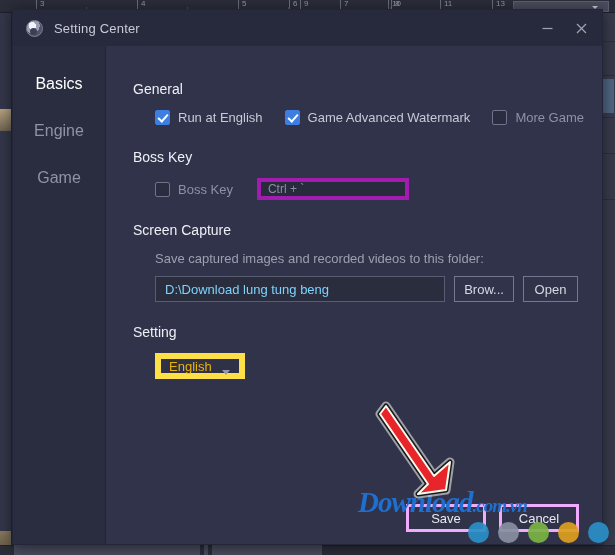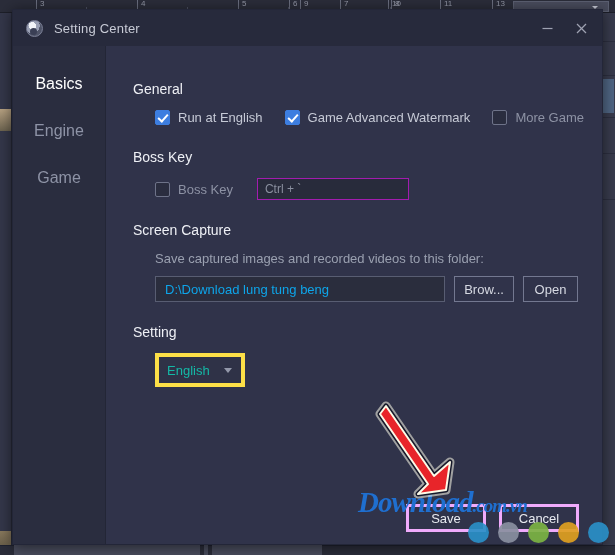--- a/index.html
+++ b/index.html
@@ -204,41 +204,41 @@
     white-space: nowrap;
   }
   .chk-label.dim { color: #8d92a4; }
 
   
   .bosskey-row { display: flex; align-items: center; padding-left: 22px; }
   .hotkey-input {
     margin-left: 24px;
     width: 152px; height: 22px;
     background: #282b3b;
-    border: 1px solid #a21caf;
+    border: 4px solid #a21caf;
     color: #8a8f9f;
     font-size: 12px;
     padding: 0 7px;
     display: flex; align-items: center;
     font-family: "Liberation Sans", sans-serif;
   }
 
   
   .cap-hint {
     padding-left: 22px;
     font-size: 13px;
     color: #9aa0b0;
     margin-bottom: 10px;
   }
   .cap-row { display: flex; align-items: center; padding-left: 22px; }
   .path-input {
     width: 303px; height: 26px;
     background: #2a2d3d;
     border: 1px solid #585d72;
-    color: #0ea5e9;
+    color: #7dd3fc;
     font-size: 13px;
     padding: 0 9px;
     display: flex; align-items: center;
     overflow: hidden; white-space: nowrap;
   }
   .mini-btn {
     height: 26px;
     min-width: 55px;
     margin-left: 9px;
     background: transparent;
@@ -246,24 +246,24 @@
     color: #d6d9e2;
     font-size: 13px;
     display: flex; align-items: center; justify-content: center;
     padding: 0 10px;
     font-family: "Liberation Sans", sans-serif;
   }
 
   
   .lang-row { padding-left: 22px; }
   .combo {
-    width: 90px; height: 34px;
-    border: 4px solid #fde047;
+    width: 90px; height: 26px;
+    border: 6px solid #fde047;
     background: #2f3247;
-    color: #14b8a6;
+    color: #eab308;
     font-size: 13px;
     display: flex; align-items: center;
     padding: 0 8px;
     position: relative;
   }
   .combo .caret {
     position: absolute; right: 9px; top: 11px;
     border-left: 4px solid transparent;
     border-right: 4px solid transparent;
     border-top: 5px solid #9398aa;

